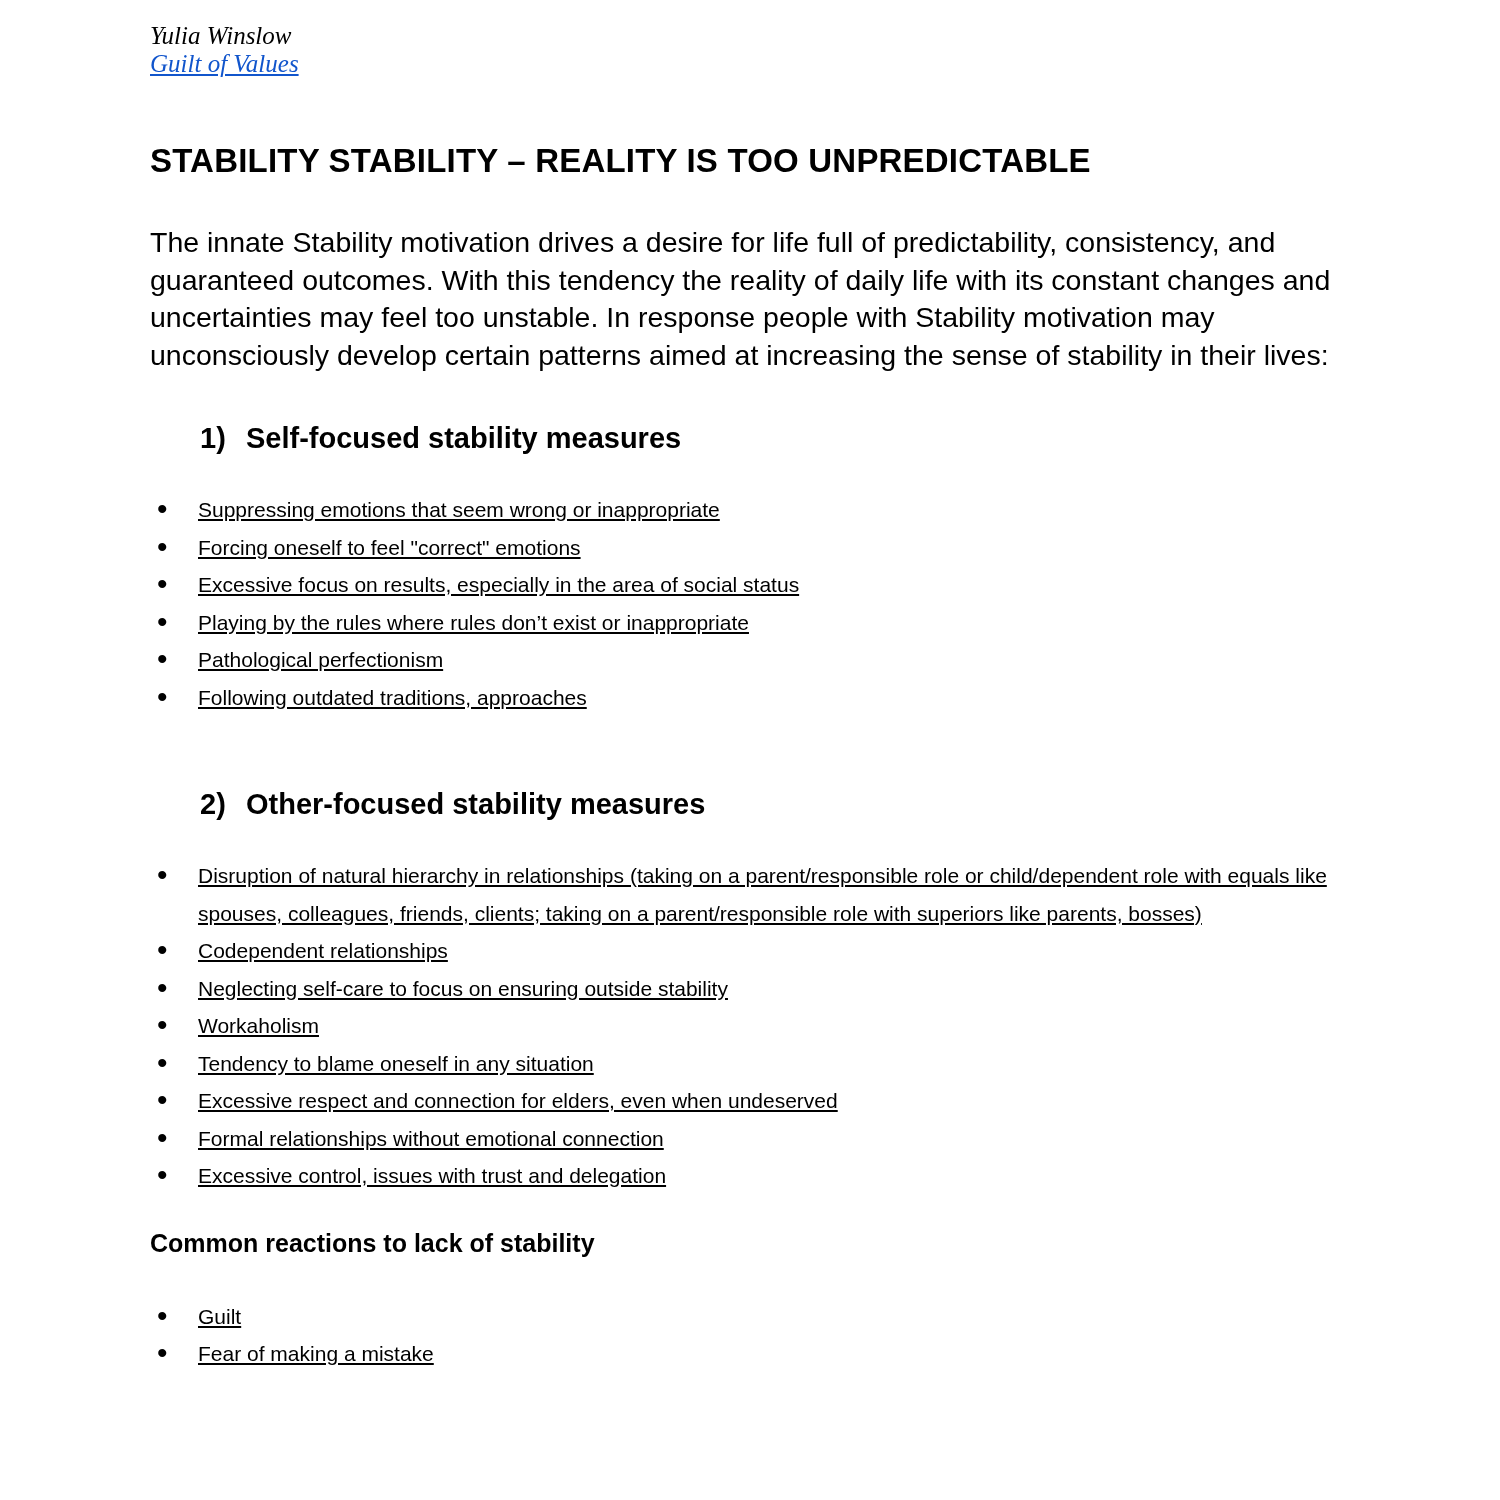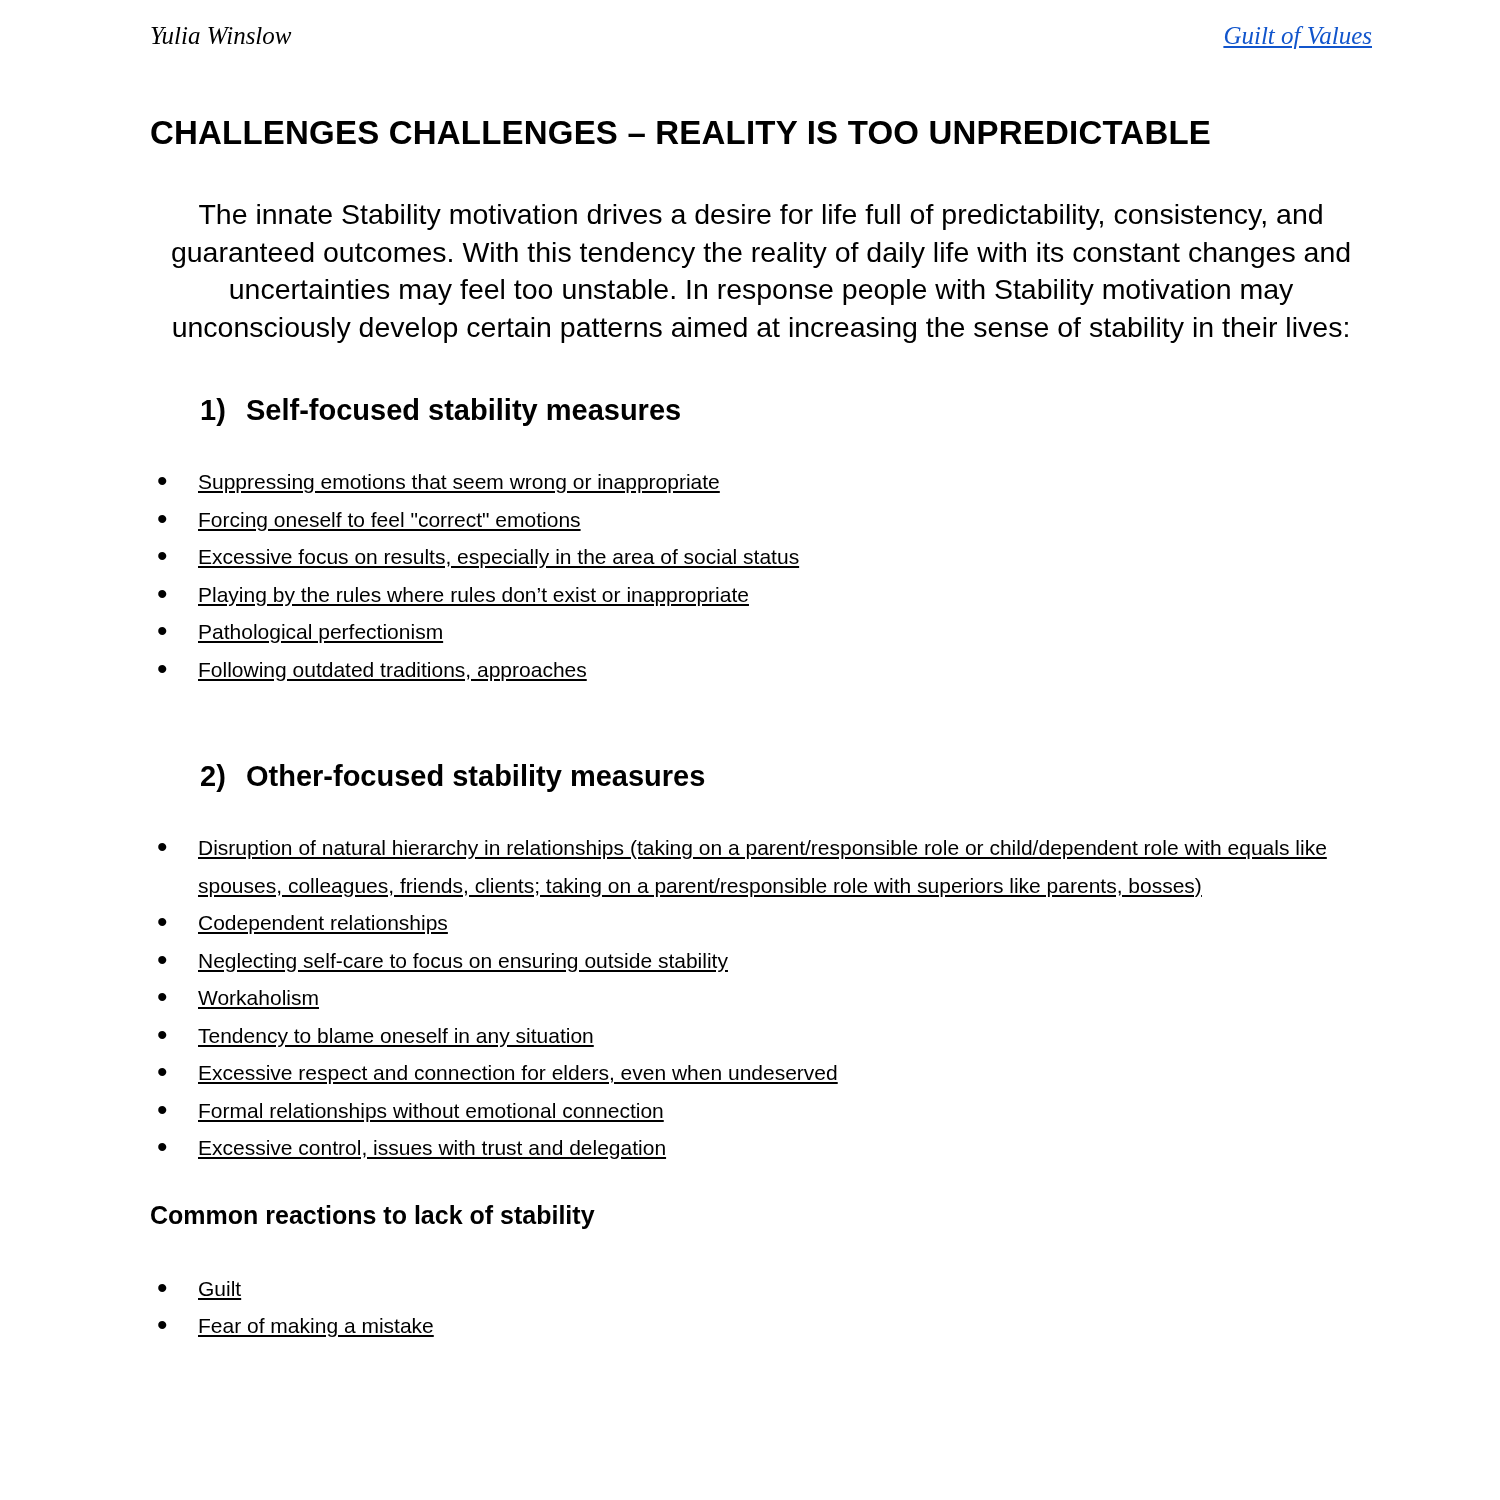--- a/index.html
+++ b/index.html
@@ -21,37 +21,37 @@
     padding: 22px 128px 0 150px;
   }
   .doc-header {
     display: flex;
     justify-content: space-between;
     align-items: baseline;
     font-family: "Liberation Serif", serif;
     font-style: italic;
     font-size: 25px;
     margin-bottom: 0;
+    flex-direction: column;
   }
   .doc-header a {
     color: #1155CC;
     text-decoration: underline;
     cursor: pointer;
   }
   .doc-title {
     font-size: 33px;
     font-weight: bold;
     margin: 64px 0 0 0;
     letter-spacing: 0.2px;
   }
   .intro {
     font-size: 28.5px;
     line-height: 37.5px;
     margin: 44px 0 0 0;
-    text-align: center;
   }
   .num-heading {
     display: flex;
     font-size: 29px;
     font-weight: bold;
     margin: 48px 0 0 50px;
   }
   .num-heading .num {
     width: 46px;
     flex: 0 0 auto;
@@ -89,21 +89,21 @@
 </head>
 <body>
 
 <div class="page">
 
   <div class="doc-header">
     <span>Yulia Winslow</span>
     <a href="#" style="color: rgb(17, 85, 204);">Guilt of Values</a>
   </div>
 
-  <h1 class="doc-title">CHALLENGES CHALLENGES – REALITY IS TOO UNPREDICTABLE</h1>
+  <h1 class="doc-title">STABILITY STABILITY – REALITY IS TOO UNPREDICTABLE</h1>
 
   <p class="intro">The innate Stability motivation drives a desire for life full of predictability, consistency, and guaranteed outcomes. With this tendency the reality of daily life with its constant changes and uncertainties may feel too unstable. In response people with Stability motivation may unconsciously develop certain patterns aimed at increasing the sense of stability in their lives:</p>
 
   <div class="num-heading">
     <span class="num">1)</span>
     <span>Self-focused stability measures</span>
   </div>
 
   <ul class="bullets">
     <li>Suppressing emotions that seem wrong or inappropriate</li>

